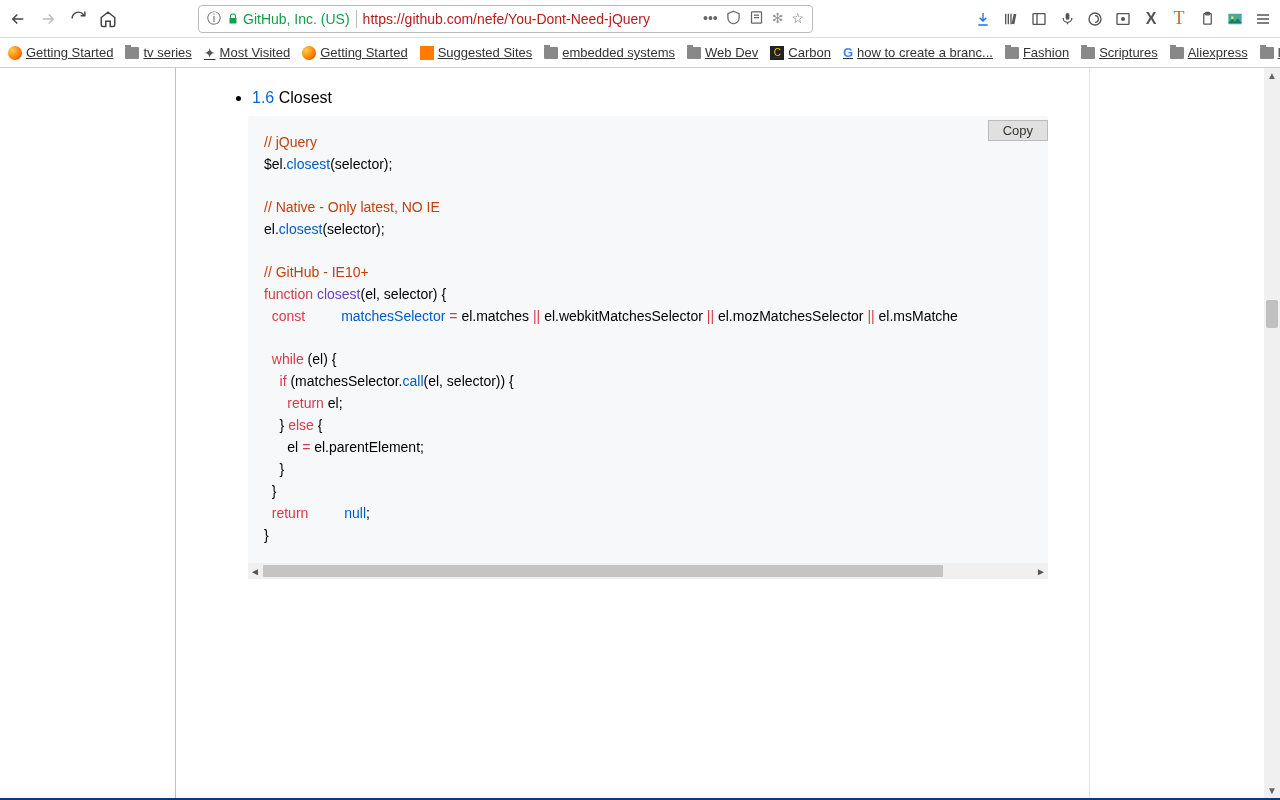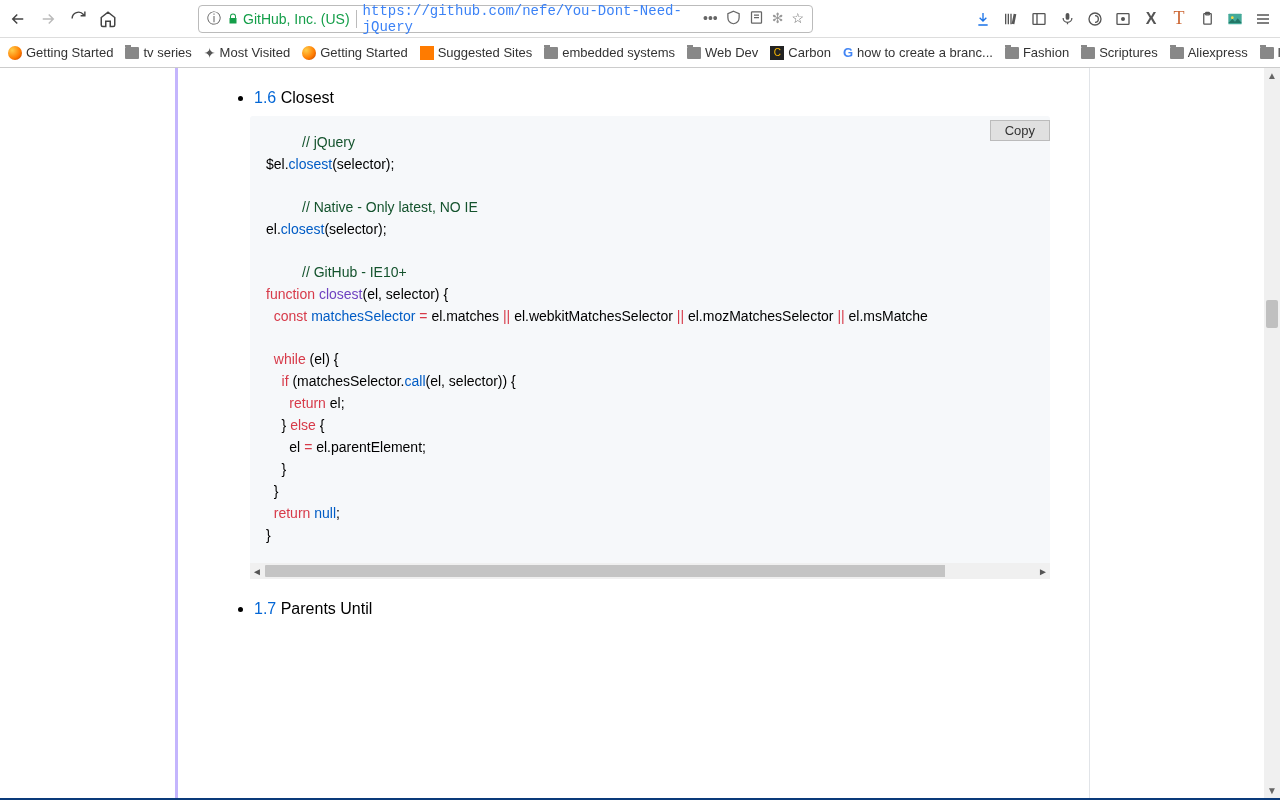--- a/index.html
+++ b/index.html
@@ -5,57 +5,57 @@
 * { margin: 0; padding: 0; box-sizing: border-box; font-family: -apple-system, BlinkMacSystemFont, "Segoe UI", Helvetica, Arial, sans-serif; }
 html, body { width: 1280px; height: 800px; overflow: hidden; background: #fff; }
 
 
 .toolbar { height: 38px; display: flex; align-items: center; padding: 0 8px; gap: 10px; border-bottom: 1px solid #ddd; }
 .nav-btn { width: 20px; height: 20px; display: flex; align-items: center; justify-content: center; color: #444; cursor: pointer; }
 .nav-btn.disabled { color: #bbb; }
 .urlbar { flex: 0 0 615px; height: 28px; border: 1px solid #bbb; border-radius: 4px; display: flex; align-items: center; padding: 0 8px; gap: 6px; font-size: 14px; color: #555; margin-left: 70px; }
 .identity { color: #149e49; font-weight: 500; display: flex; align-items: center; gap: 4px; }
 .identity-sep { width: 1px; height: 18px; background: #bbb; }
-.url-text { color: #3b82f6; flex: 1; font-family: Liberation Mono, monospace; }
+.url-text { color: #b91c1c; flex: 1; }
 .url-icons { display: flex; gap: 8px; color: #666; }
 .right-icons { display: flex; gap: 10px; align-items: center; margin-left: auto; color: #555; }
 .ri { width: 18px; height: 18px; display: flex; align-items: center; justify-content: center; }
 
 
 .bmbar { height: 30px; display: flex; align-items: center; padding: 0 8px; gap: 12px; border-bottom: 1px solid #ccc; font-size: 13px; color: #333; }
-.bm { display: flex; align-items: center; gap: 4px; cursor: pointer; white-space: nowrap; }
+.bm { display: flex; align-items: center; gap: 4px; cursor: pointer; white-space: nowrap; text-decoration: underline; }
 .folder-ico { width: 14px; height: 12px; background: #888; border-radius: 1px; position: relative; }
 .folder-ico:before { content: ""; position: absolute; top: -2px; left: 0; width: 6px; height: 2px; background: #888; }
 .ff-ico { width: 14px; height: 14px; border-radius: 50%; background: radial-gradient(circle at 30% 30%, #ffce4a, #ff7b00 60%, #b23700); }
 .star-ico { color: #555; font-size: 14px; }
 .sq-ico { width: 14px; height: 14px; background: #ff7b00; }
 .gc-ico { font-weight: bold; color: #4285f4; }
 .dark-ico { width: 14px; height: 14px; background: #222; color: #fb0; font-size: 10px; display:flex;align-items:center;justify-content:center;}
 
 
 .page { height: 732px; position: relative; overflow: hidden; }
 .vscroll { position: absolute; right: 0; top: 0; bottom: 2px; width: 16px; background: #f0f0f0; }
 .vthumb { position: absolute; right: 2px; width: 12px; height: 28px; top: 232px; background: #c0c0c0; border-radius: 2px; }
 .varrow { position: absolute; right: 3px; font-size: 10px; color: #666; }
 
-.container { width: 915px; margin: 0 0 0 175px; border-left: 3px solid #c4b5fd; border-right: 1px solid #e1e4e8; height: 100%; padding: 0 36px; overflow: hidden; }
+.container { width: 915px; margin: 0 0 0 175px; border-left: 1px solid #c4b5fd; border-right: 1px solid #e1e4e8; height: 100%; padding: 0 36px; overflow: hidden; }
 
 ul.toc { list-style: disc; padding-left: 40px; margin-top: 18px; }
 ul.toc li { margin-bottom: 6px; font-size: 16px; line-height: 1.5; }
 .anchor-num { color: #0366d6; }
 .para { font-size: 16px; line-height: 1.6; color: #24292e; margin: 18px 0 14px 36px; max-width: 800px; }
 
 .codebox { position: relative; background: #f6f8fa; border-radius: 3px; margin-left: 36px; margin-bottom: 6px; width: 800px; }
 .copy-btn { position: absolute; top: 4px; right: 0; background: #e0e0e0; border: 1px solid #bbb; padding: 2px 14px; font-size: 13px; color: #333; cursor: pointer; }
 pre { padding: 16px; font-family: SFMono-Regular, Consolas, "Liberation Mono", Menlo, monospace; font-size: 14px; line-height: 1.5; overflow-x: hidden; white-space: pre; }
-.c-comm { color: #14532d; margin-left: 36px; }
+.c-comm { color: #c2410c; }
 .c-fn   { color: #005cc5; }
 .c-kw   { color: #d73a49; }
 .c-name { color: #6f42c1; }
-.c-const{ color: #005cc5; }
+.c-const{ color: #005cc5; padding-left: 32px; }
 .hscroll { height: 16px; background: #f0f0f0; display: flex; align-items: center; }
 .harrow { width: 14px; text-align: center; font-size: 10px; color: #555; }
 .htrack { flex: 1; height: 12px; background: #c4c4c4; border-radius: 1px; margin: 0 1px; position: relative; }
 .htrack-gap { position: absolute; right: 0; top: 0; bottom: 0; width: 90px; background: #f0f0f0; }
 
 .bottom-line { position: absolute; left:0; right:0; bottom:0; height:2px; background:#0a3a7a; }
 </style>
 </head>
 <body>
 
@@ -250,25 +250,20 @@
 <span>}</span></pre>
       <div class="hscroll">
         <div class="harrow">◄</div>
         <div class="htrack">
             <div class="htrack-gap"></div>
           </div>
         <div class="harrow">►</div>
       </div>
     </div>
 
-    <ul class="toc">
-      <li>
-        <span class="anchor-num">1.7</span><span> Parents Until</span>
-      </li>
-    </ul>
 
   </div>
 
   <div class="vscroll">
     <div class="varrow" style="top:2px">▲</div>
     <div class="vthumb"></div>
     <div class="varrow" style="bottom:2px">▼</div>
   </div>
   <div class="bottom-line"></div>
 </div>

